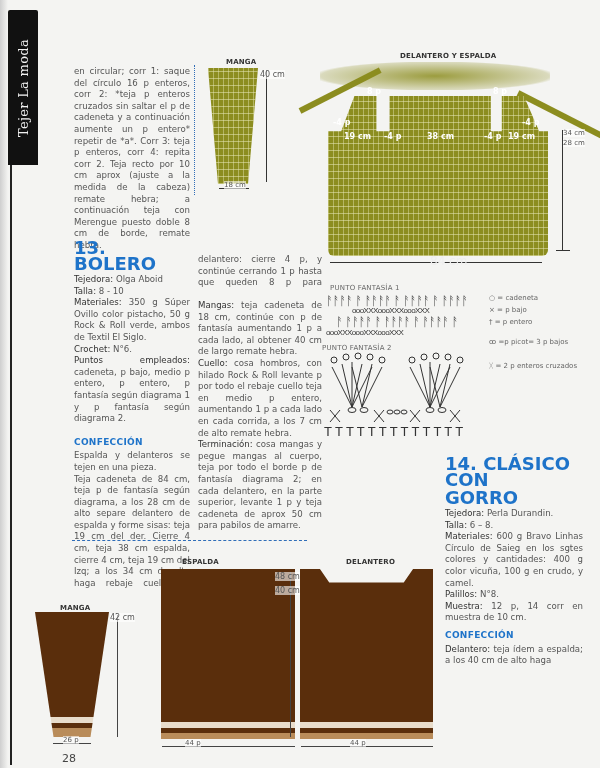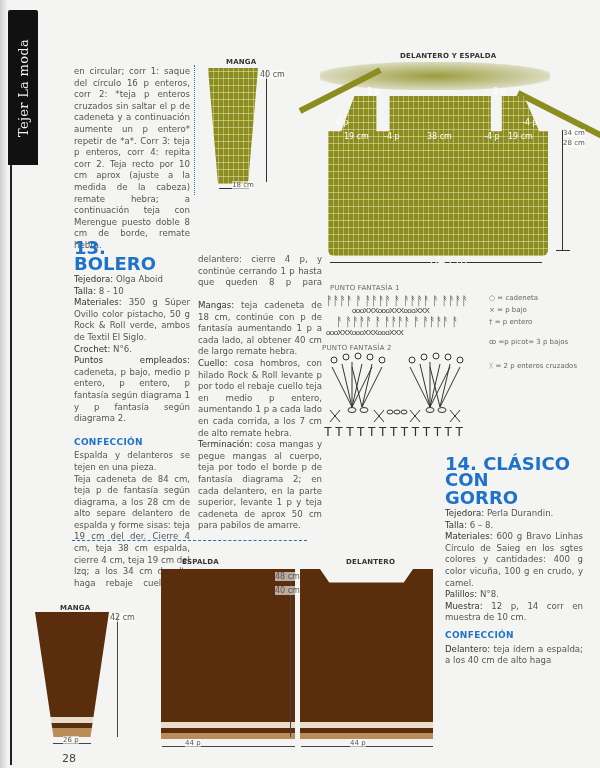--- a/index.html
+++ b/index.html
@@ -29,21 +29,21 @@
   .col { position: absolute; font-size: 8.6px; line-height: 11.6px; color: #555; }
   .col p { margin: 0; text-align: justify; }
   .lbl { font-weight: normal; color: #333; }
   .h-title { font-family: "DejaVu Sans", sans-serif; font-weight: bold; color: #1e73c9; font-size: 18px; line-height: 16px; margin: 0 0 2px 0; }
   .h-sub { font-weight: bold; color: #1e73c9; font-size: 9px; letter-spacing: 0.3px; margin: 6px 0 2px 0; }
   .dotted-v { position: absolute; left: 194px; top: 65px; height: 130px; border-left: 1.5px dotted #2f6db8; }
   .dotted-h { position: absolute; left: 72px; top: 540px; width: 235px; border-top: 1.5px dashed #2f6db8; }
 
   .diag-label { position: absolute; font-size: 7px; font-weight: bold; color: #333; letter-spacing: 0.2px; }
   .meas { position: absolute; font-size: 8px; color: #555; background: rgba(255,255,255,0.6); }
-  .meas.white { color: #fff; background: none; font-weight: normal; }
+  .meas.white { color: #fff; background: none; font-weight: bold; }
 
   .green-knit {
     background-color: #8c8d1f;
     background-image:
       repeating-linear-gradient(0deg, rgba(230,230,180,0.55) 0 1px, transparent 1px 7px),
       repeating-linear-gradient(90deg, rgba(230,230,180,0.45) 0 1px, transparent 1px 5px);
   }
   .legend-row { position: absolute; font-size: 7px; color: #666; }
   .pattern-text { position: absolute; font-family: Liberation Sans, sans-serif; color: #333; font-size: 9px; letter-spacing: -0.6px; white-space: nowrap; }
   .page-num { position: absolute; left: 62px; top: 752px; font-size: 11px; color: #444; }
@@ -81,21 +81,21 @@
   <p><span class="lbl">Cuello:</span> <span>cosa hombros, con hilado Rock &amp; Roll levante p por todo el rebaje cuello teja en medio p entero, aumentando 1 p a cada lado en cada corrida, a los 7 cm de alto remate hebra.</span></p>
   <p><span class="lbl">Terminación:</span> <span>cosa mangas y pegue mangas al cuerpo, teja por todo el borde p de fantasía diagrama 2; en cada delantero, en la parte superior, levante 1 p y teja cadeneta de aprox 50 cm para pabilos de amarre.</span></p>
 </div>
 <div class="dotted-h"></div>
 
 <div class="diag-label" style="left:226px; top:58px;">MANGA</div>
 <div class="green-knit" style="position:absolute; left:208px; top:68px; width:50px; height:116px; clip-path:polygon(0 0,100% 0,80% 100%,20% 100%);"></div>
 <div style="position:absolute; left:266px; top:70px; width:1px; height:112px; background:#333;"></div>
 <div class="meas" style="left:260px; top:70px;">40 cm</div>
 <div style="position:absolute; left:219px; top:188px; width:30px; height:1px; background:#333;"></div>
-<div class="meas" style="left:232px; top:181px; font-size:7px;">18 cm</div>
+<div class="meas" style="left:224px; top:181px; font-size:7px;">18 cm</div>
 
 <div class="diag-label" style="left:400px; top:52px;">DELANTERO Y ESPALDA</div>
 <div style="position:absolute; left:320px; top:62px; width:230px; height:28px; background:radial-gradient(ellipse at center, rgba(140,141,31,0.85), rgba(140,141,31,0.25) 70%, transparent 75%);"></div>
 <div style="position:absolute; left:300px; top:108px; width:90px; height:6px; background:#8c8d1f; transform:rotate(-27deg); transform-origin:left center;"></div>
 <div style="position:absolute; left:518px; top:90px; width:95px; height:6px; background:#8c8d1f; transform:rotate(27deg); transform-origin:left center;"></div>
 <div class="green-knit" style="position:absolute; left:328px; top:96px; width:220px; height:160px; border-radius:6px; clip-path:polygon(12% 0, 22% 0, 22% 22%, 28% 22%, 28% 0, 74% 0, 74% 22%, 79% 22%, 79% 0, 89% 0, 96% 22%, 100% 22%, 100% 100%, 0 100%, 0 22%, 6% 22%);"></div>
 <div class="meas white" style="left:367px; top:87px;">8 p</div>
 <div class="meas white" style="left:493px; top:87px;">8 p</div>
 <div class="meas white" style="left:333px; top:118px;">-4 p</div>
 <div class="meas white" style="left:384px; top:132px;">-4 p</div>

